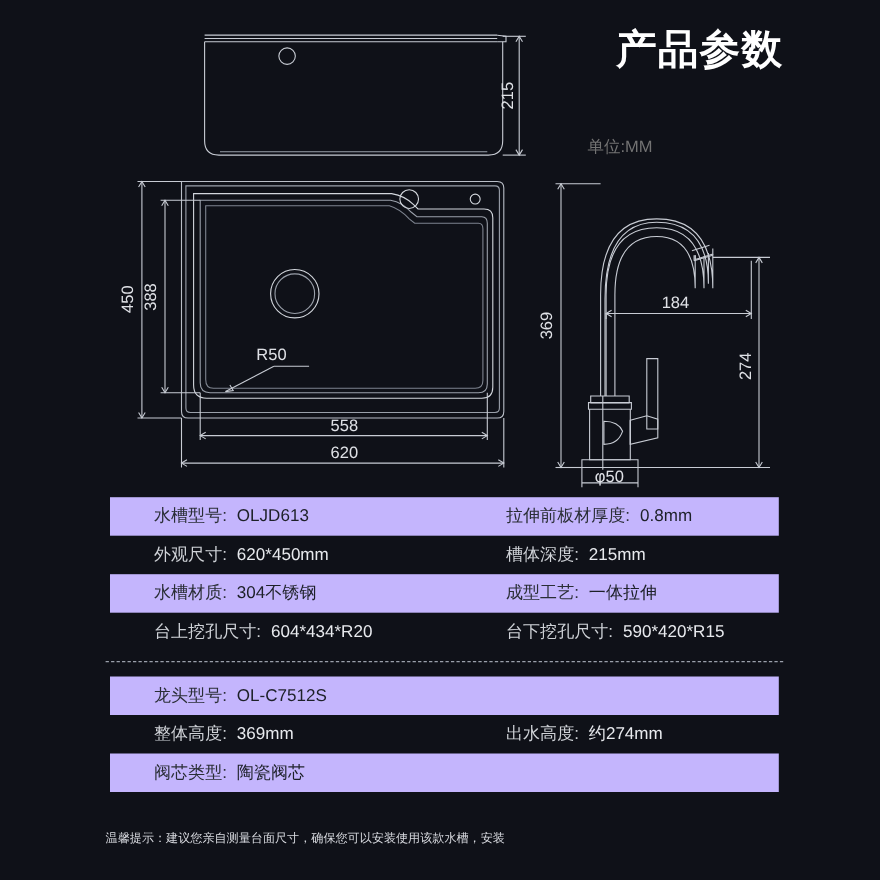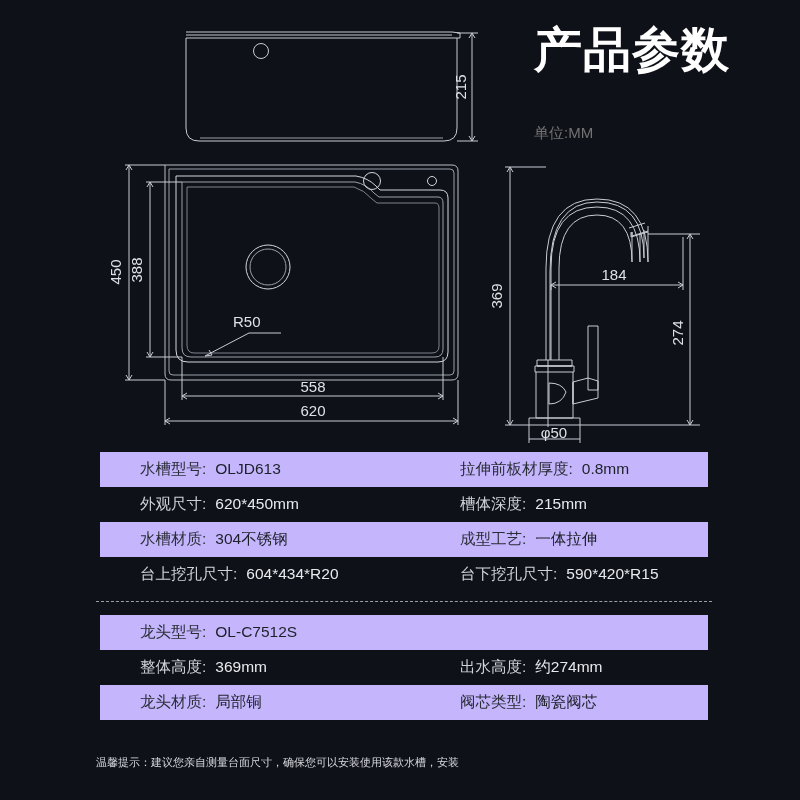--- a/index.html
+++ b/index.html
@@ -14,23 +14,23 @@
     position: relative;
     overflow: hidden;
     font-family: "Liberation Sans", "DejaVu Sans", sans-serif;
     color: #e9eaee;
     -webkit-font-smoothing: antialiased;
   }
 
   
   .page-title {
     position: absolute;
-    left: 534px;
+    left: 560px;
     top: 26px;
-    font-size: 48px;
+    font-size: 37px;
     font-weight: bold;
     letter-spacing: 1px;
     color: #ffffff;
     line-height: 1;
     white-space: nowrap;
   }
   .unit-label {
     position: absolute;
     left: 534px;
     top: 124px;
@@ -349,24 +349,20 @@
       <span class="spec-label">整体高度:</span>
       <span class="spec-value">369mm</span>
     </div>
     <div class="spec-cell right">
       <span class="spec-label">出水高度:</span>
       <span class="spec-value">约274mm</span>
     </div>
   </div>
 
   <div class="spec-row striped">
-    <div class="spec-cell left">
-      <span class="spec-label">龙头材质:</span>
-      <span class="spec-value">局部铜</span>
-    </div>
     <div class="spec-cell right">
       <span class="spec-label">阀芯类型:</span>
       <span class="spec-value">陶瓷阀芯</span>
     </div>
   </div>
 
 </div>
 
 <div class="footer-note">
   <span>温馨提示：建议您亲自测量台面尺寸，确保您可以安装使用该款水槽，安装</span>

